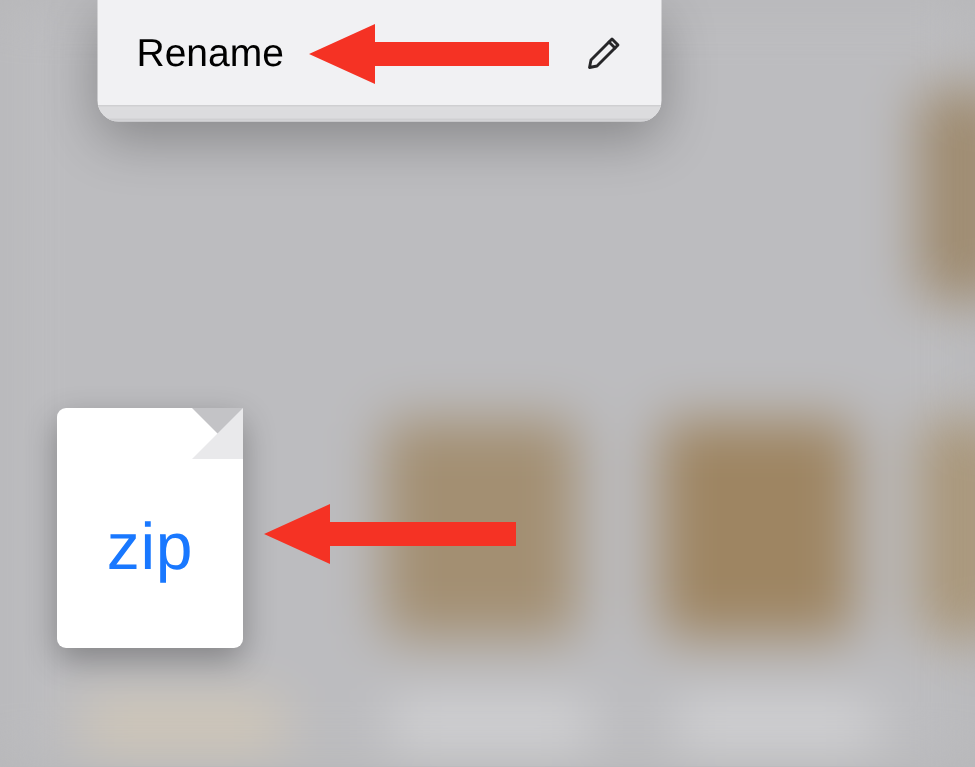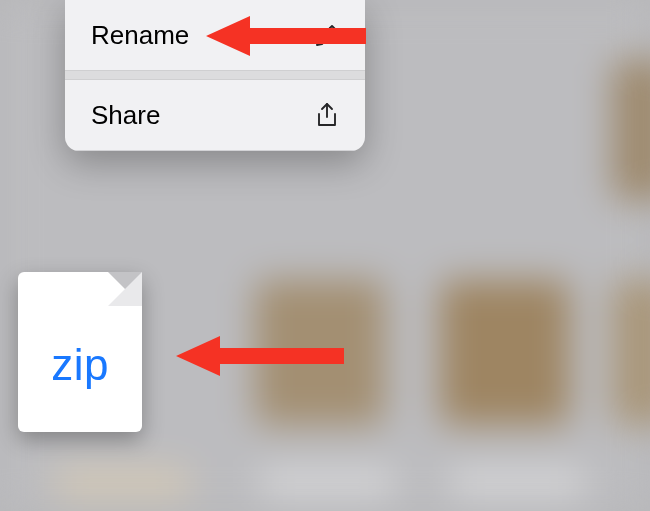--- a/index.html
+++ b/index.html
@@ -30,21 +30,21 @@
     .shape.s3 { left: 612px; top: 280px; width: 60px; height: 145px; background: #a99679; }
     .shape.s4 { left: 612px; top: 60px; width: 60px; height: 140px; background: #9e8a6e; }
     .shape.s6 { left: 55px; top: 468px; width: 135px; height: 30px; background: #d4c9b6; border-radius: 6px; }
     .shape.s7 { left: 260px; top: 468px; width: 135px; height: 30px; background: #d5d5d7; border-radius: 6px; }
     .shape.s8 { left: 450px; top: 468px; width: 135px; height: 30px; background: #d5d5d7; border-radius: 6px; }
 
     .context-menu {
       position: absolute;
       left: 65px;
       top: 0;
-      width: 300px;
+      width: 376px;
       background: #f1f1f3;
       border-radius: 0 0 14px 14px;
       box-shadow: 0 12px 36px rgba(0,0,0,0.28);
       overflow: hidden;
     }
     .menu-item {
       display: flex;
       align-items: center;
       justify-content: space-between;
       height: 70px;
@@ -76,21 +76,21 @@
       height: 100%;
       stroke: currentColor;
       fill: none;
       stroke-width: 1.9;
       stroke-linecap: round;
       stroke-linejoin: round;
     }
 
     .file-card {
       position: absolute;
-      left: 18px;
+      left: 38px;
       top: 272px;
       width: 124px;
       height: 160px;
       background: #ffffff;
       border-radius: 6px;
       box-shadow: 0 8px 22px rgba(0,0,0,0.30);
     }
     .file-card .fold {
       position: absolute;
       right: 0;
@@ -155,30 +155,20 @@
   <div class="menu-item">
     <span>Rename</span>
     <span class="menu-icon">
       <svg viewBox="0 0 28 28">
           <path d="M4 24 L5 19 L19 5 L23 9 L9 23 Z"></path>
           <path d="M17 7 L21 11"></path>
         </svg>
     </span>
   </div>
   <div class="menu-sep-thick"></div>
-  <div class="menu-item">
-    <span>Share</span>
-    <span class="menu-icon">
-      <svg viewBox="0 0 28 28">
-          <path d="M14 3 L14 16"></path>
-          <path d="M9 8 L14 3 L19 8"></path>
-          <path d="M6 13 L6 24 L22 24 L22 13"></path>
-        </svg>
-    </span>
-  </div>
   <div class="menu-sep-thin"></div>
 </div>
 
 <div class="file-card">
   <div class="fold"></div>
   <div class="file-label">zip</div>
 </div>
 
 <div class="arrow" style="left:206px; top:14px;">
   <svg width="160" height="44" viewBox="0 0 160 44">

